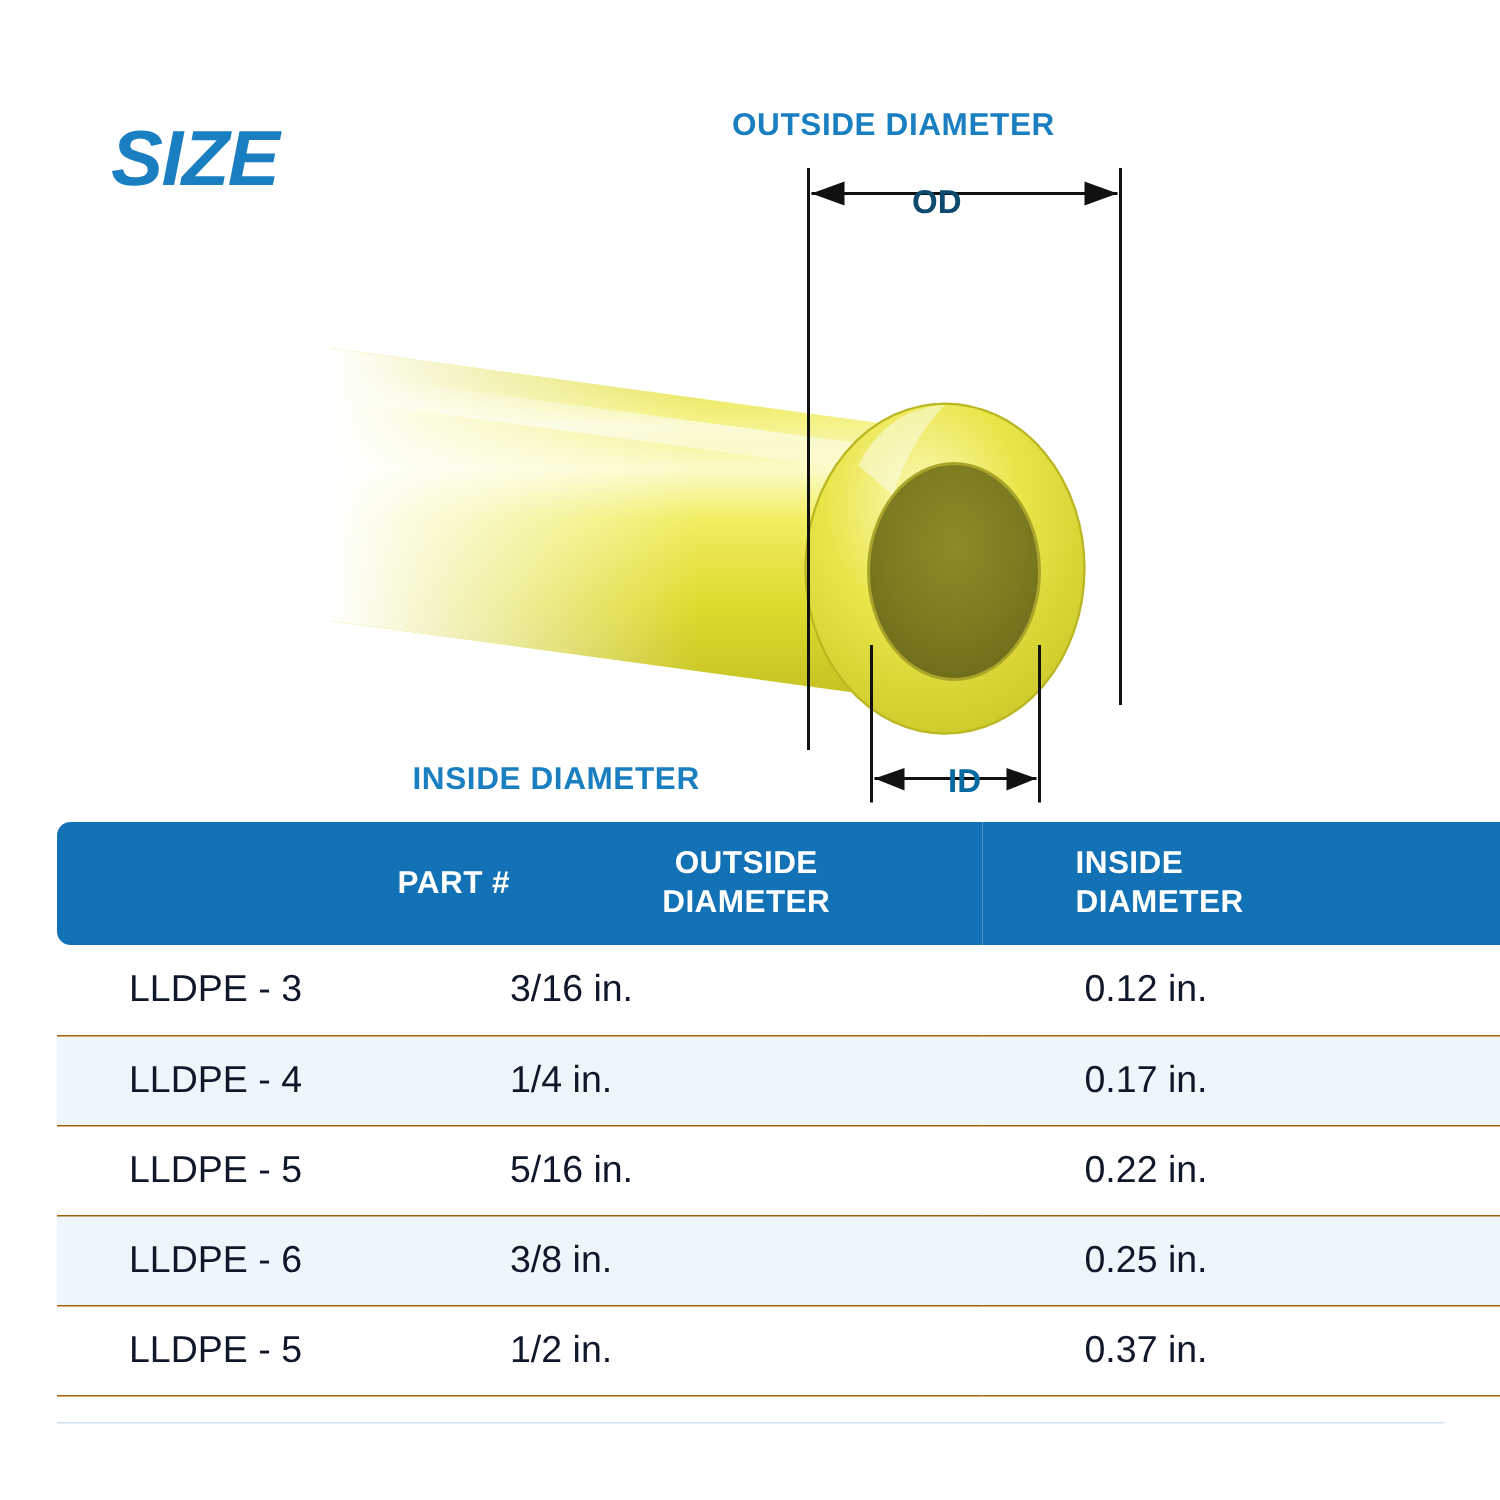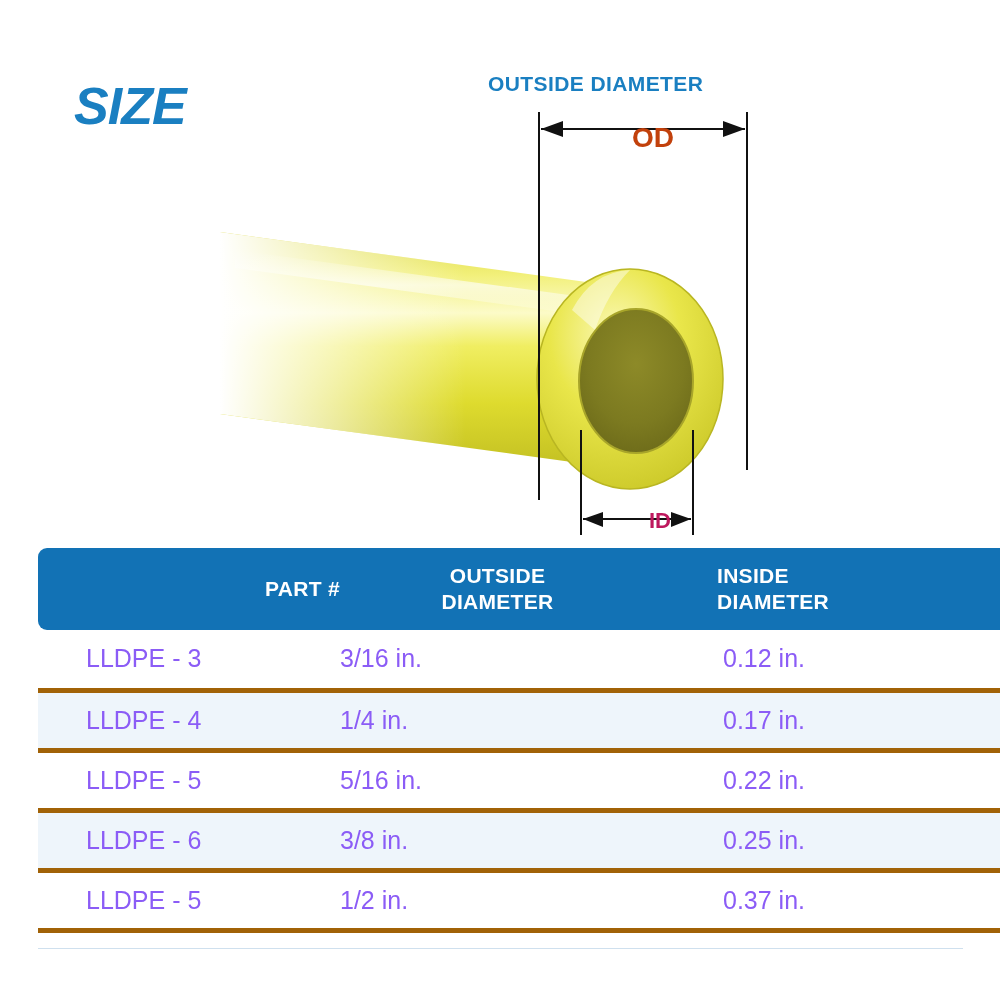--- a/index.html
+++ b/index.html
@@ -47,43 +47,43 @@
     left: 468px;
     top: 72px;
     font-size: 21px;
     font-weight: bold;
     letter-spacing: 0.4px;
     color: #1a7fc1;
     white-space: nowrap;
   }
   .od-text {
     position: absolute;
-    left: 612px;
+    left: 588px;
     top: 122px;
-    font-size: 28px;
-    font-weight: bold;
-    color: #c2410c;
+    font-size: 22px;
+    font-weight: bold;
+    color: #0c4a6e;
   }
   .id-label {
     position: absolute;
     left: 255px;
     top: 508px;
     font-size: 21px;
     font-weight: bold;
     letter-spacing: 0.4px;
     color: #1a7fc1;
     white-space: nowrap;
   }
   .id-text {
     position: absolute;
-    left: 629px;
+    left: 612px;
     top: 508px;
     font-size: 22px;
     font-weight: bold;
-    color: #be185d;
+    color: #0369a1;
   }
 
   
   .table {
     position: absolute;
     left: 38px;
     top: 548px;
     width: 925px;
     border-collapse: collapse;
     table-layout: fixed;
@@ -120,23 +120,23 @@
     text-align: left;
     padding-left: 62px !important;
     border-top-right-radius: 9px;
     border-bottom-right-radius: 9px;
   }
   .tbody-row {
     height: 60px;
   }
   .tbody-row td {
     font-size: 25px;
-    color: #8b5cf6;
+    color: #0f172a;
     vertical-align: middle;
-    border-bottom: 5px solid #a16207;
+    border-bottom: 1px solid #a16207;
   }
   .tbody-row.alt td {
     background: #eef5fb;
   }
   .cell-part {
     text-align: left;
     padding-left: 48px !important;
   }
   .cell-od {
     text-align: left;
@@ -221,20 +221,21 @@
         <line x1="561" y1="430" x2="561" y2="535"></line>
         <line x1="673" y1="430" x2="673" y2="535"></line>
         <line x1="563" y1="519" x2="671" y2="519"></line>
       </g>
       <polygon points="563,519 583,512 583,527" fill="#111111"></polygon>
       <polygon points="671,519 651,512 651,527" fill="#111111"></polygon>
     </svg>
 
     <div class="od-label">OUTSIDE DIAMETER</div>
     <div class="od-text">OD</div>
+    <div class="id-label">INSIDE DIAMETER</div>
     <div class="id-text">ID</div>
   </div>
 
   <table class="table">
     <thead>
       <tr class="thead-row">
         <th class="th-part">PART #</th>
         <th class="th-od">
           <span>OUTSIDE</span><br>
           <span>DIAMETER</span>

